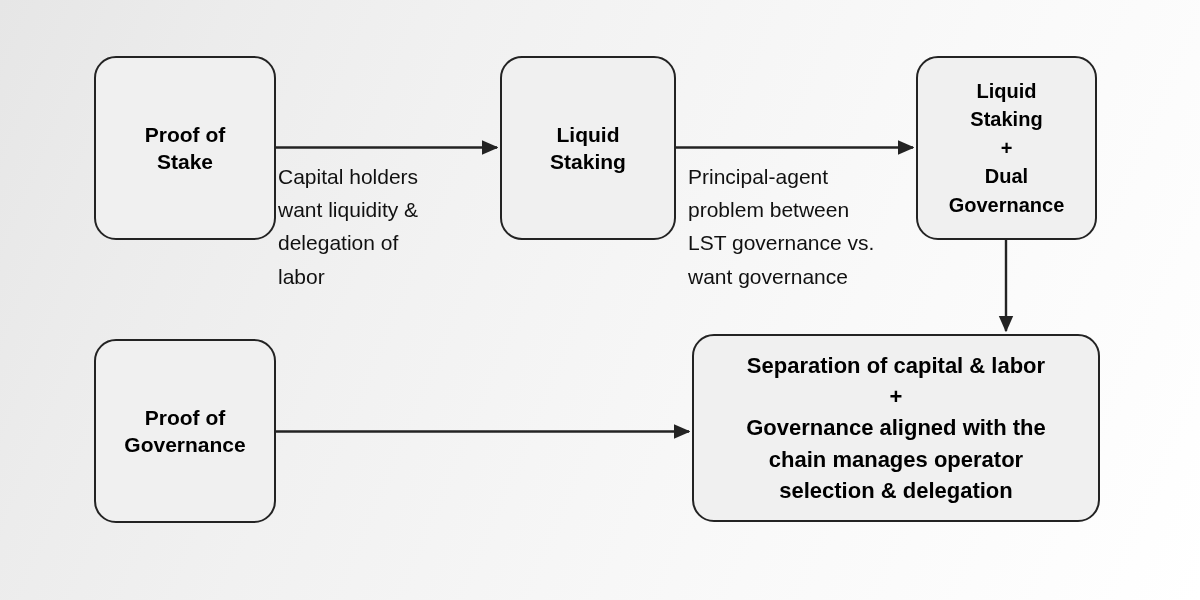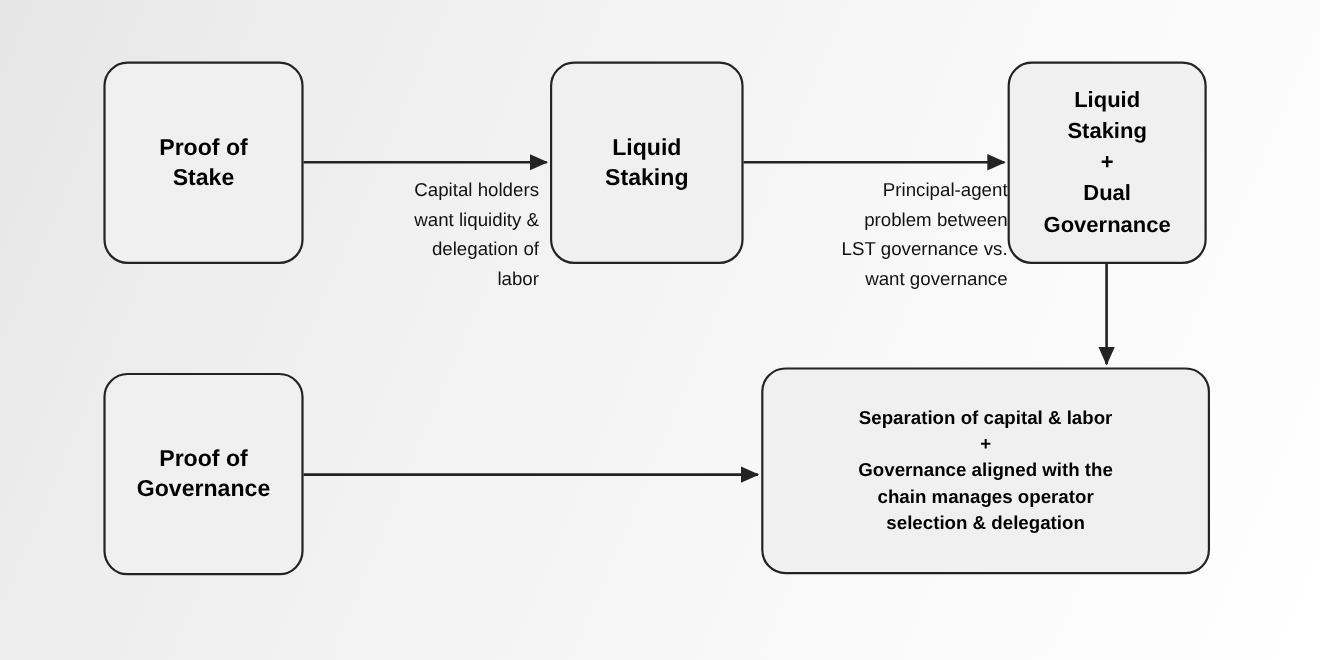--- a/index.html
+++ b/index.html
@@ -79,33 +79,33 @@
     line-height: 1.42;
   }
   #node-proof-of-governance {
     left: 94px;  top: 339px;
     width: 182px; height: 184px;
     font-size: 21px;
   }
   #node-outcome {
     left: 692px; top: 334px;
     width: 408px; height: 188px;
-    font-size: 17px;
+    font-size: 22px;
     padding: 0 14px;
   }
   #node-outcome .node-label {
     line-height: 1.42;
   }
 
   
   .edge-label {
     position: absolute;
-    text-align: right;
+    text-align: left;
     color: #111111;
-    font-size: 17px;
+    font-size: 21px;
     font-weight: normal;
     line-height: 1.58;
     white-space: pre-line;
   }
   #edge-label-capital-holders {
     left: 278px;  top: 160px;  width: 212px;
   }
   #edge-label-principal-agent {
     left: 688px;  top: 160px;  width: 228px;
   }

